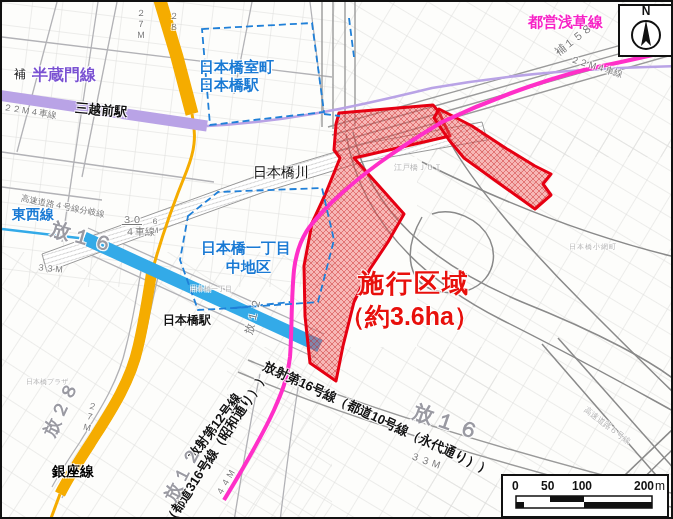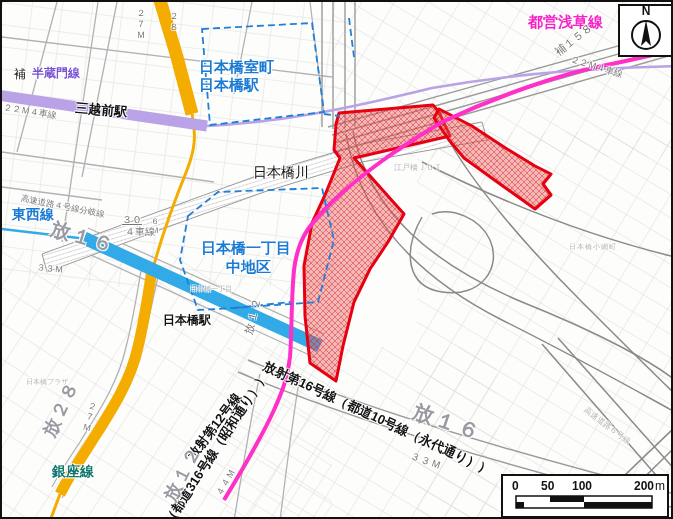--- a/index.html
+++ b/index.html
@@ -8,21 +8,21 @@
        font-family:"Liberation Sans",sans-serif;}
   .map svg.base{position:absolute;left:0;top:0;}
   .lbl{position:absolute;white-space:nowrap;line-height:1;transform-origin:0 0;
        text-shadow:1px 1px 0 rgba(255,255,255,.85),-1px -1px 0 rgba(255,255,255,.85),
                    1px -1px 0 rgba(255,255,255,.85),-1px 1px 0 rgba(255,255,255,.85);}
   .b{font-weight:bold;}
   .blk{color:#111;}
   .blue{color:#1a7ad4;}
   .purple{color:#7a52d2;}
   .pink{color:#f722c6;}
-  .orange{color:#0f766e;}
+  .orange{color:#000000;}
   .red{color:#e8100c;}
   .graybig{color:#9a9aa2;}
   .gray{color:#777;}
   .faint{color:#b4b4b4;}
   .vert{writing-mode:vertical-rl;text-orientation:upright;letter-spacing:2px;}
   .compass{position:absolute;left:616px;top:2px;width:56px;height:53px;background:#fff;
            border:2px solid #111;box-sizing:border-box;text-align:center;}
   .compass .n{font-size:12px;font-weight:bold;color:#111;line-height:10px;}
   .scalebar{position:absolute;left:499px;top:472px;width:168px;height:44px;background:#fff;
             border:2px solid #111;box-sizing:border-box;}
@@ -140,21 +140,21 @@
     <path d="M347 16L352 55"></path>
   </g>
   <g stroke="#2080d8" stroke-width="1.8" stroke-dasharray="7 4" fill="none">
     <polygon points="186,214 216,190 320,186 332,238 316,300 232,306 196,308 178,258"></polygon>
     <path d="M232 306L288 300"></path>
   </g>
 </svg>
 
 <div class="lbl pink b" style="left:526px;top:12px;font-size:15px;">都営浅草線</div>
 <div class="lbl blk" style="left:12px;top:66px;font-size:12px;">補</div>
-<div class="lbl purple b" style="left:30px;top:65px;font-size:12px;">半蔵門線</div>
+<div class="lbl purple b" style="left:30px;top:65px;font-size:16px;">半蔵門線</div>
 <div class="lbl blk b" style="left:74px;top:99px;font-size:13px;transform:rotate(5deg);">三越前駅</div>
 <div class="lbl gray" style="left:2px;top:101px;font-size:9px;transform:rotate(9deg);">２２Ｍ４車線</div>
 <div class="lbl gray vert" style="left:134px;top:1px;font-size:9px;">２７Ｍ</div>
 <div class="lbl gray vert" style="left:167px;top:4px;font-size:9px;">２８</div>
 <div class="lbl blue b" style="left:197px;top:57px;font-size:15px;">日本橋室町</div>
 <div class="lbl blue b" style="left:197px;top:75px;font-size:15px;">日本橋駅</div>
 <div class="lbl gray" style="left:551px;top:47px;font-size:11px;transform:rotate(-38deg);">補１５８</div>
 <div class="lbl gray" style="left:570px;top:53px;font-size:9px;transform:rotate(17deg);">２２Ｍ４車線</div>
 <div class="lbl blk" style="left:251px;top:163px;font-size:14px;">日本橋川</div>
 <div class="lbl faint" style="left:392px;top:162px;font-size:8px;">江戸橋ＪＣＴ</div>
@@ -164,20 +164,22 @@
 <div class="lbl gray" style="left:120px;top:213px;font-size:10px;text-decoration:underline;">３０</div>
 <div class="lbl gray vert" style="left:148px;top:210px;font-size:8px;">６Ｍ</div>
 <div class="lbl gray" style="left:123px;top:225px;font-size:10px;">４車線</div>
 <div class="lbl gray" style="left:35px;top:261px;font-size:9px;transform:rotate(6deg);">３３Ｍ</div>
 <div class="lbl blue b" style="left:199px;top:238px;font-size:15px;">日本橋一丁目</div>
 <div class="lbl blue b" style="left:224px;top:257px;font-size:15px;">中地区</div>
 <div class="lbl blk b" style="left:161px;top:312px;font-size:12px;">日本橋駅</div>
 <div class="lbl gray" style="left:241px;top:331px;font-size:11px;letter-spacing:2px;transform:rotate(-76deg);">放１２</div>
 <div class="lbl faint" style="left:188px;top:283px;font-size:7px;">日本橋一丁目</div>
 <div class="lbl faint" style="left:24px;top:376px;font-size:7px;">日本橋プラザ</div>
+<div class="lbl red b" style="left:356px;top:268px;font-size:26px;letter-spacing:2px;">施行区域</div>
+<div class="lbl red b" style="left:338px;top:302px;font-size:25px;">（約3.6ha）</div>
 <div class="lbl blk b" style="left:265px;top:357px;font-size:13px;transform:rotate(25deg);">放射第16号線（都道10号線（永代通り））</div>
 <div class="lbl blk b" style="left:183px;top:452px;font-size:13px;transform:rotate(-53deg);">放射第12号線</div>
 <div class="lbl blk b" style="left:160px;top:517px;font-size:13px;transform:rotate(-57deg);">（都道316号線（昭和通り））</div>
 <div class="lbl graybig b" style="left:159px;top:494px;font-size:18px;letter-spacing:2px;transform:rotate(-63deg);">放１２</div>
 <div class="lbl gray" style="left:213px;top:491px;font-size:9px;letter-spacing:1px;transform:rotate(-60deg);">４４Ｍ</div>
 <div class="lbl orange b" style="left:50px;top:462px;font-size:14px;">銀座線</div>
 <div class="lbl graybig b" style="left:38px;top:430px;font-size:18px;letter-spacing:2px;transform:rotate(-65deg);">放２８</div>
 <div class="lbl gray vert" style="left:88px;top:393px;font-size:9px;transform:rotate(14deg);">２７Ｍ</div>
 <div class="lbl graybig b" style="left:415px;top:398px;font-size:21px;letter-spacing:3px;transform:rotate(19deg);">放１６</div>
 <div class="lbl gray" style="left:410px;top:449px;font-size:10px;letter-spacing:1px;transform:rotate(19deg);">３３Ｍ</div>

